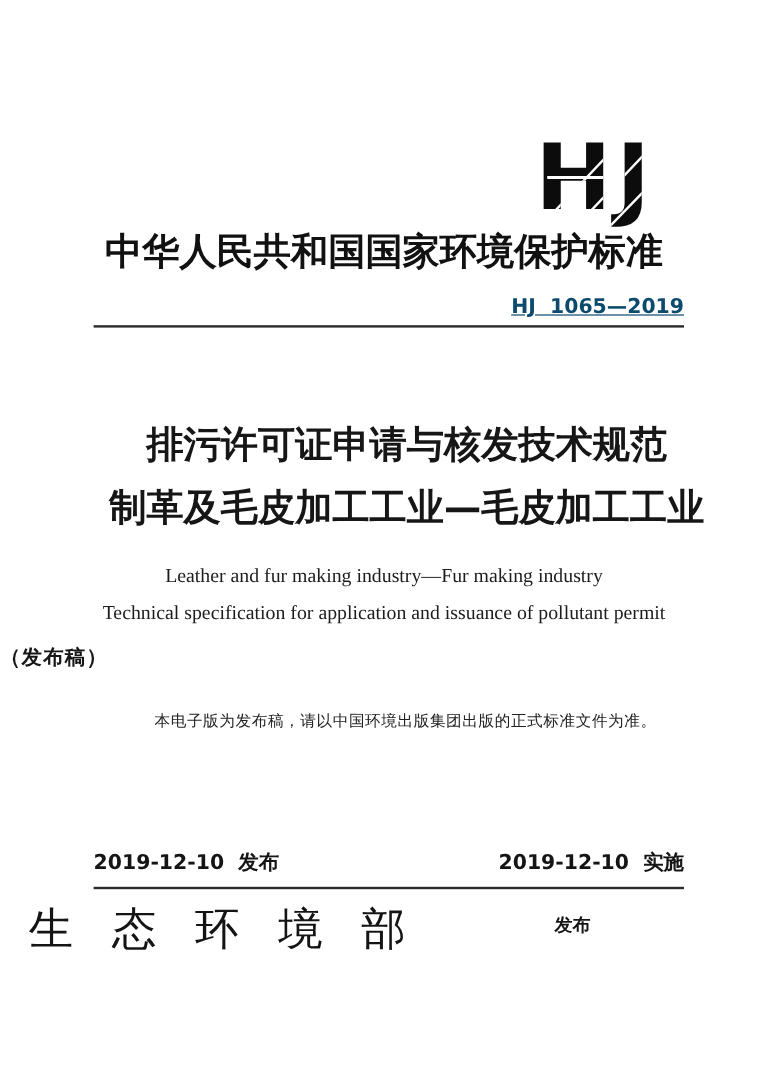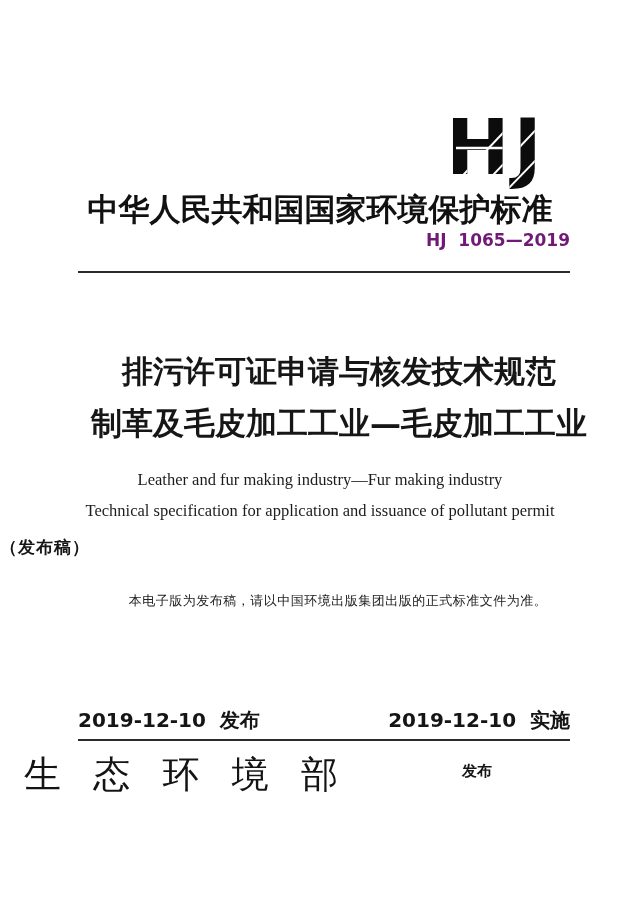--- a/index.html
+++ b/index.html
@@ -42,26 +42,27 @@
     font-family: "Liberation Serif", serif;
     font-weight: bold;
     font-size: 31px;
     letter-spacing: 0px;
     color: #111111;
   }
 
   
   .standard-number {
     position: absolute;
-    top: 230px;
+    top: 246px;
     right: 70px;
     font-family: "DejaVu Sans", sans-serif;
     font-weight: bold;
     font-size: 17px;
-    color: #701a75;
+    color: #0c4a6e;
+    text-decoration: underline;
   }
 
   .rule {
     position: absolute;
     left: 78px;
     right: 70px;
     height: 0;
     border-top: 2px solid #2b2b2b;
   }
   .rule-top { top: 271px; }
@@ -125,21 +126,21 @@
   
   .dates-row {
     position: absolute;
     top: 707px;
     left: 78px;
     right: 70px;
     display: flex;
     justify-content: space-between;
     font-family: "DejaVu Sans", sans-serif;
     font-weight: bold;
-    font-size: 20px;
+    font-size: 17px;
     color: #151515;
   }
 
   
   .publisher-name {
     position: absolute;
     top: 750px;
     left: 0;
     right: 0;
     text-align: left;

